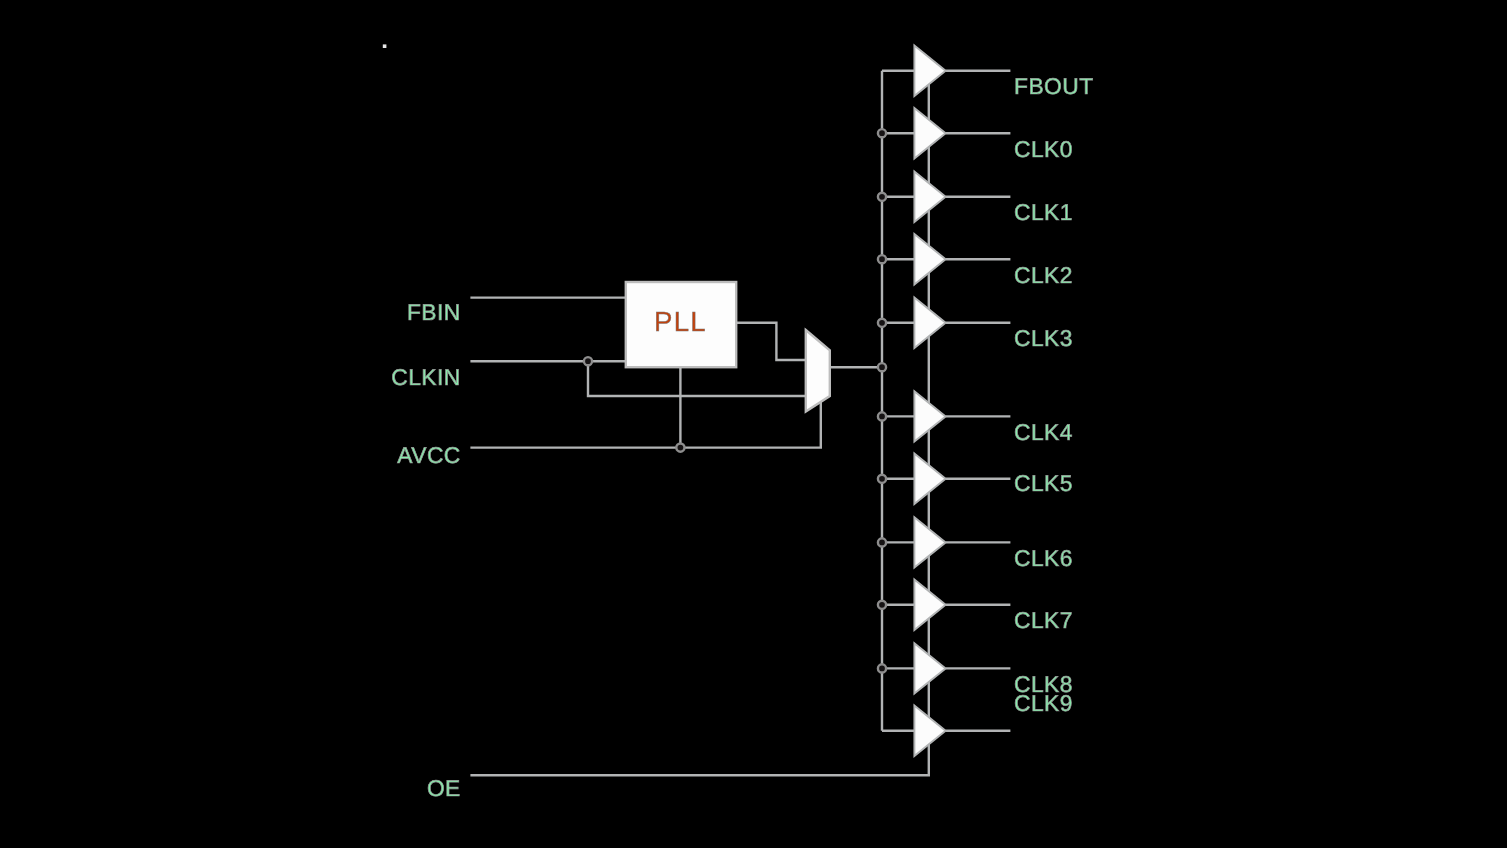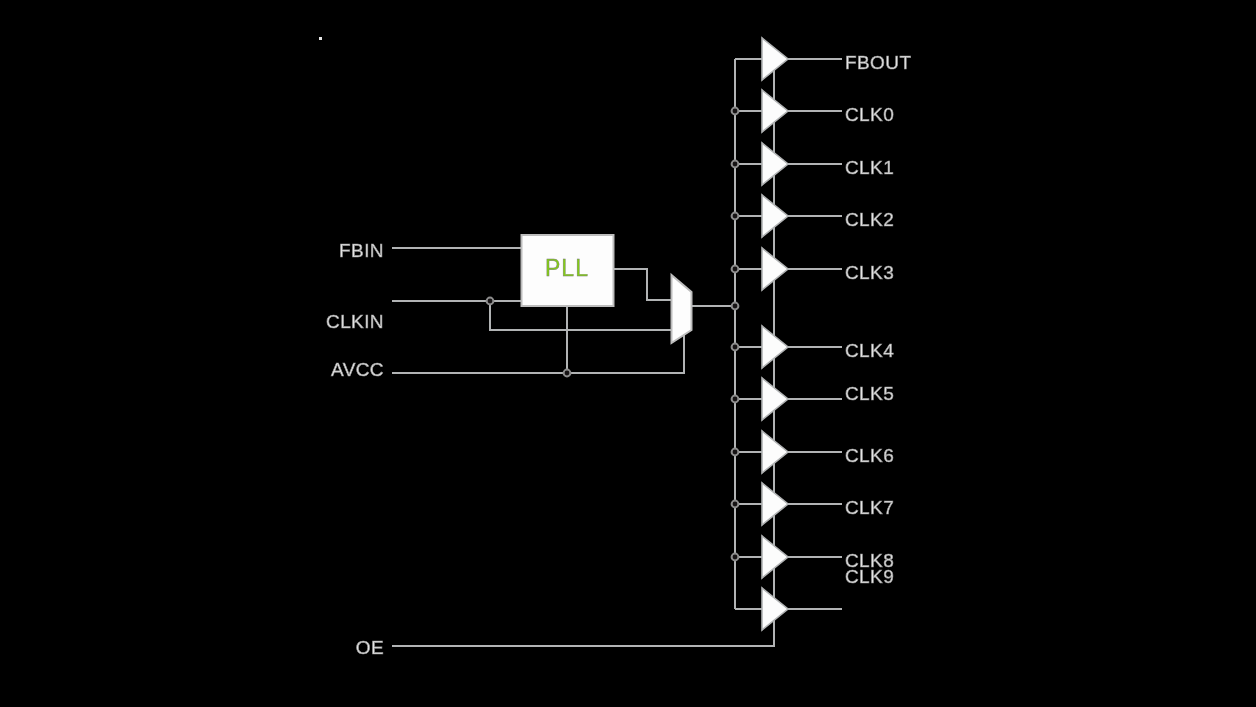--- a/index.html
+++ b/index.html
@@ -37,47 +37,48 @@
     stroke: #b1b3b4;
     stroke-width: 1.6;
   }
   .dot {
     fill: #161314;
     stroke: #8d8d8d;
     stroke-width: 2;
   }
   .lbl {
     position: absolute;
-    color: #e5e5e5;
+    color: #86efac;
     -webkit-text-stroke: 0.6px #949494;
     font-size: 19px;
     letter-spacing: 0.4px;
     line-height: 1;
     transform: translateY(-50%);
     white-space: nowrap;
+    margin-top: 11px;
   }
   .lbl.left {
     right: 872px;
     text-align: left;
   }
   .lbl.right {
     left: 845px;
   }
   .pll-lbl {
     position: absolute;
     left: 521px;
     top: 235px;
     width: 92px;
     height: 67px;
     display: flex;
     align-items: center;
     justify-content: center;
     font-size: 23px;
     letter-spacing: 1px;
-    color: #84cc16;
+    color: #c2410c;
     -webkit-text-stroke: 0.4px #7a7a7a;
     transform: none;
   }
   .artifact-dot {
     position: absolute;
     left: 319px;
     top: 37px;
     width: 3px;
     height: 3px;
     background: #e6e6e6;
@@ -158,21 +159,21 @@
       <circle class="dot" cx="735" cy="306" r="3.4"></circle>
       <circle class="dot" cx="735" cy="347" r="3.4"></circle>
       <circle class="dot" cx="735" cy="399" r="3.4"></circle>
       <circle class="dot" cx="735" cy="452" r="3.4"></circle>
       <circle class="dot" cx="735" cy="504" r="3.4"></circle>
       <circle class="dot" cx="735" cy="557" r="3.4"></circle>
     </g>
   </svg>
 
   <div class="lbl left" style="top:250px">FBIN</div>
-  <div class="lbl left" style="top:321px">CLKIN</div>
+  <div class="lbl left" style="top:304px">CLKIN</div>
   <div class="lbl left" style="top:369px">AVCC</div>
   <div class="lbl left" style="top:647px">OE</div>
 
   <div class="pll-lbl">PLL</div>
 
   <div class="lbl right" style="top:62px">FBOUT</div>
   <div class="lbl right" style="top:114px">CLK0</div>
   <div class="lbl right" style="top:167px">CLK1</div>
   <div class="lbl right" style="top:219px">CLK2</div>
   <div class="lbl right" style="top:272px">CLK3</div>

